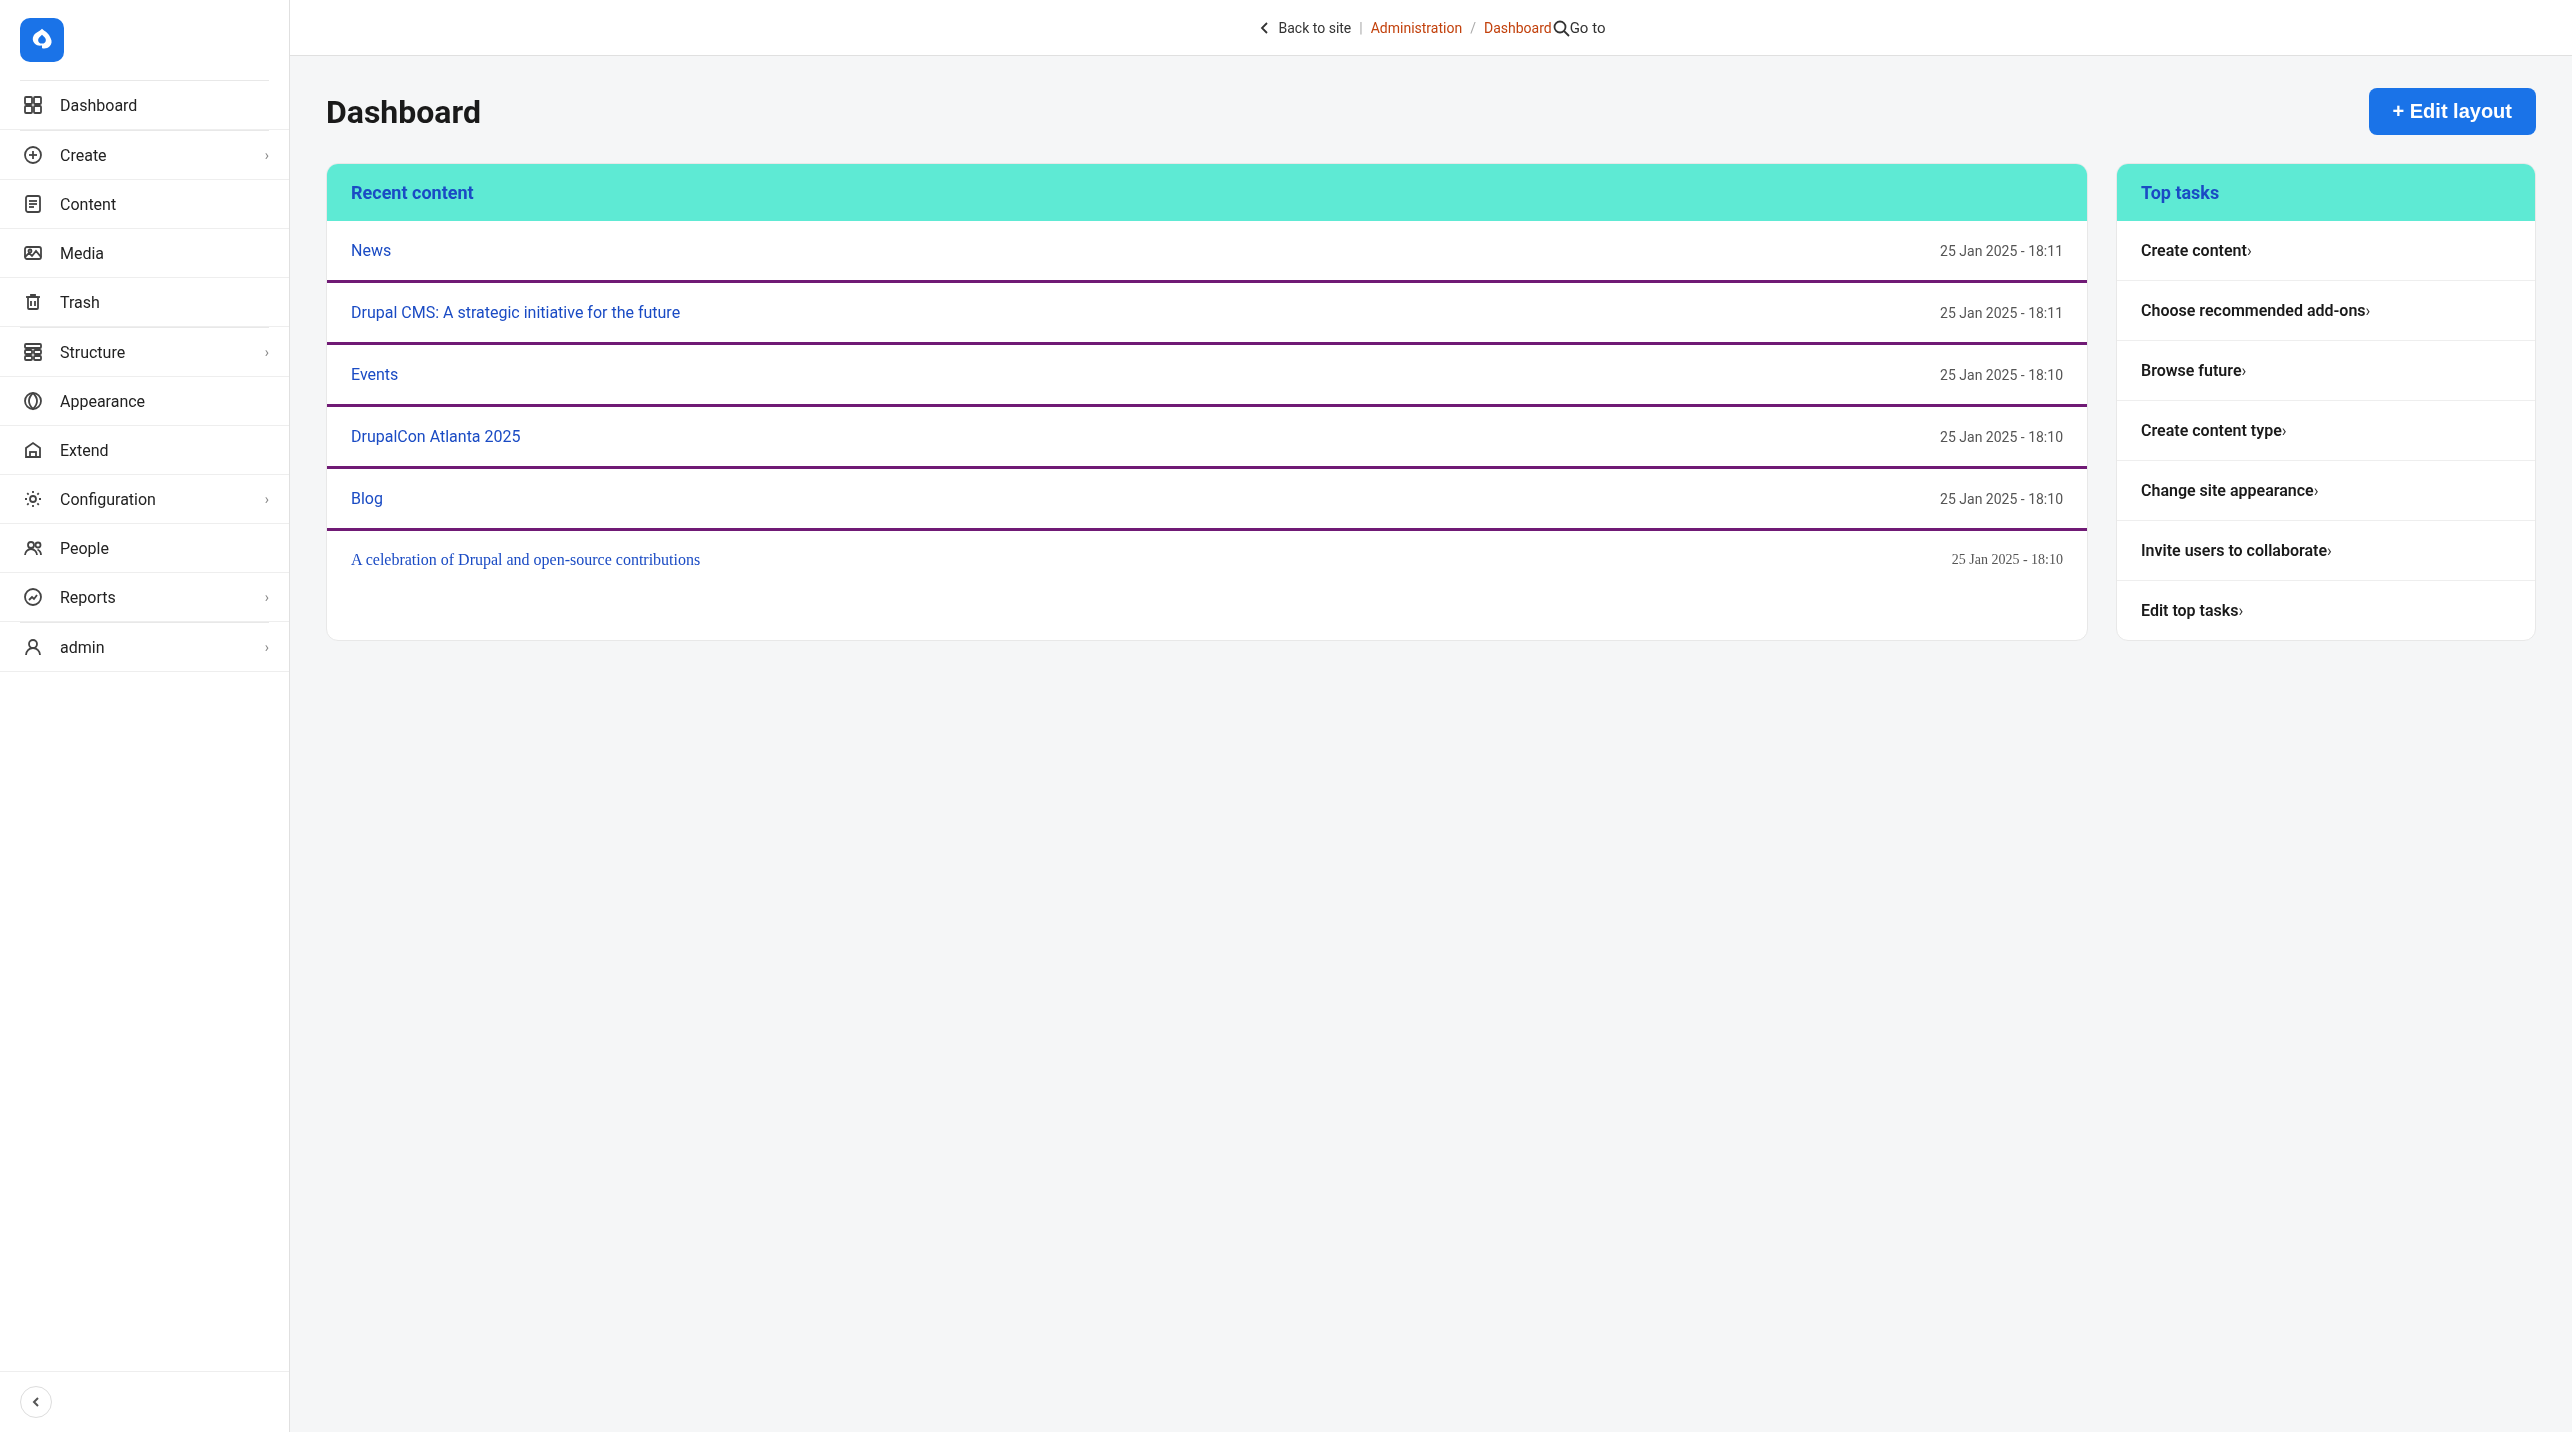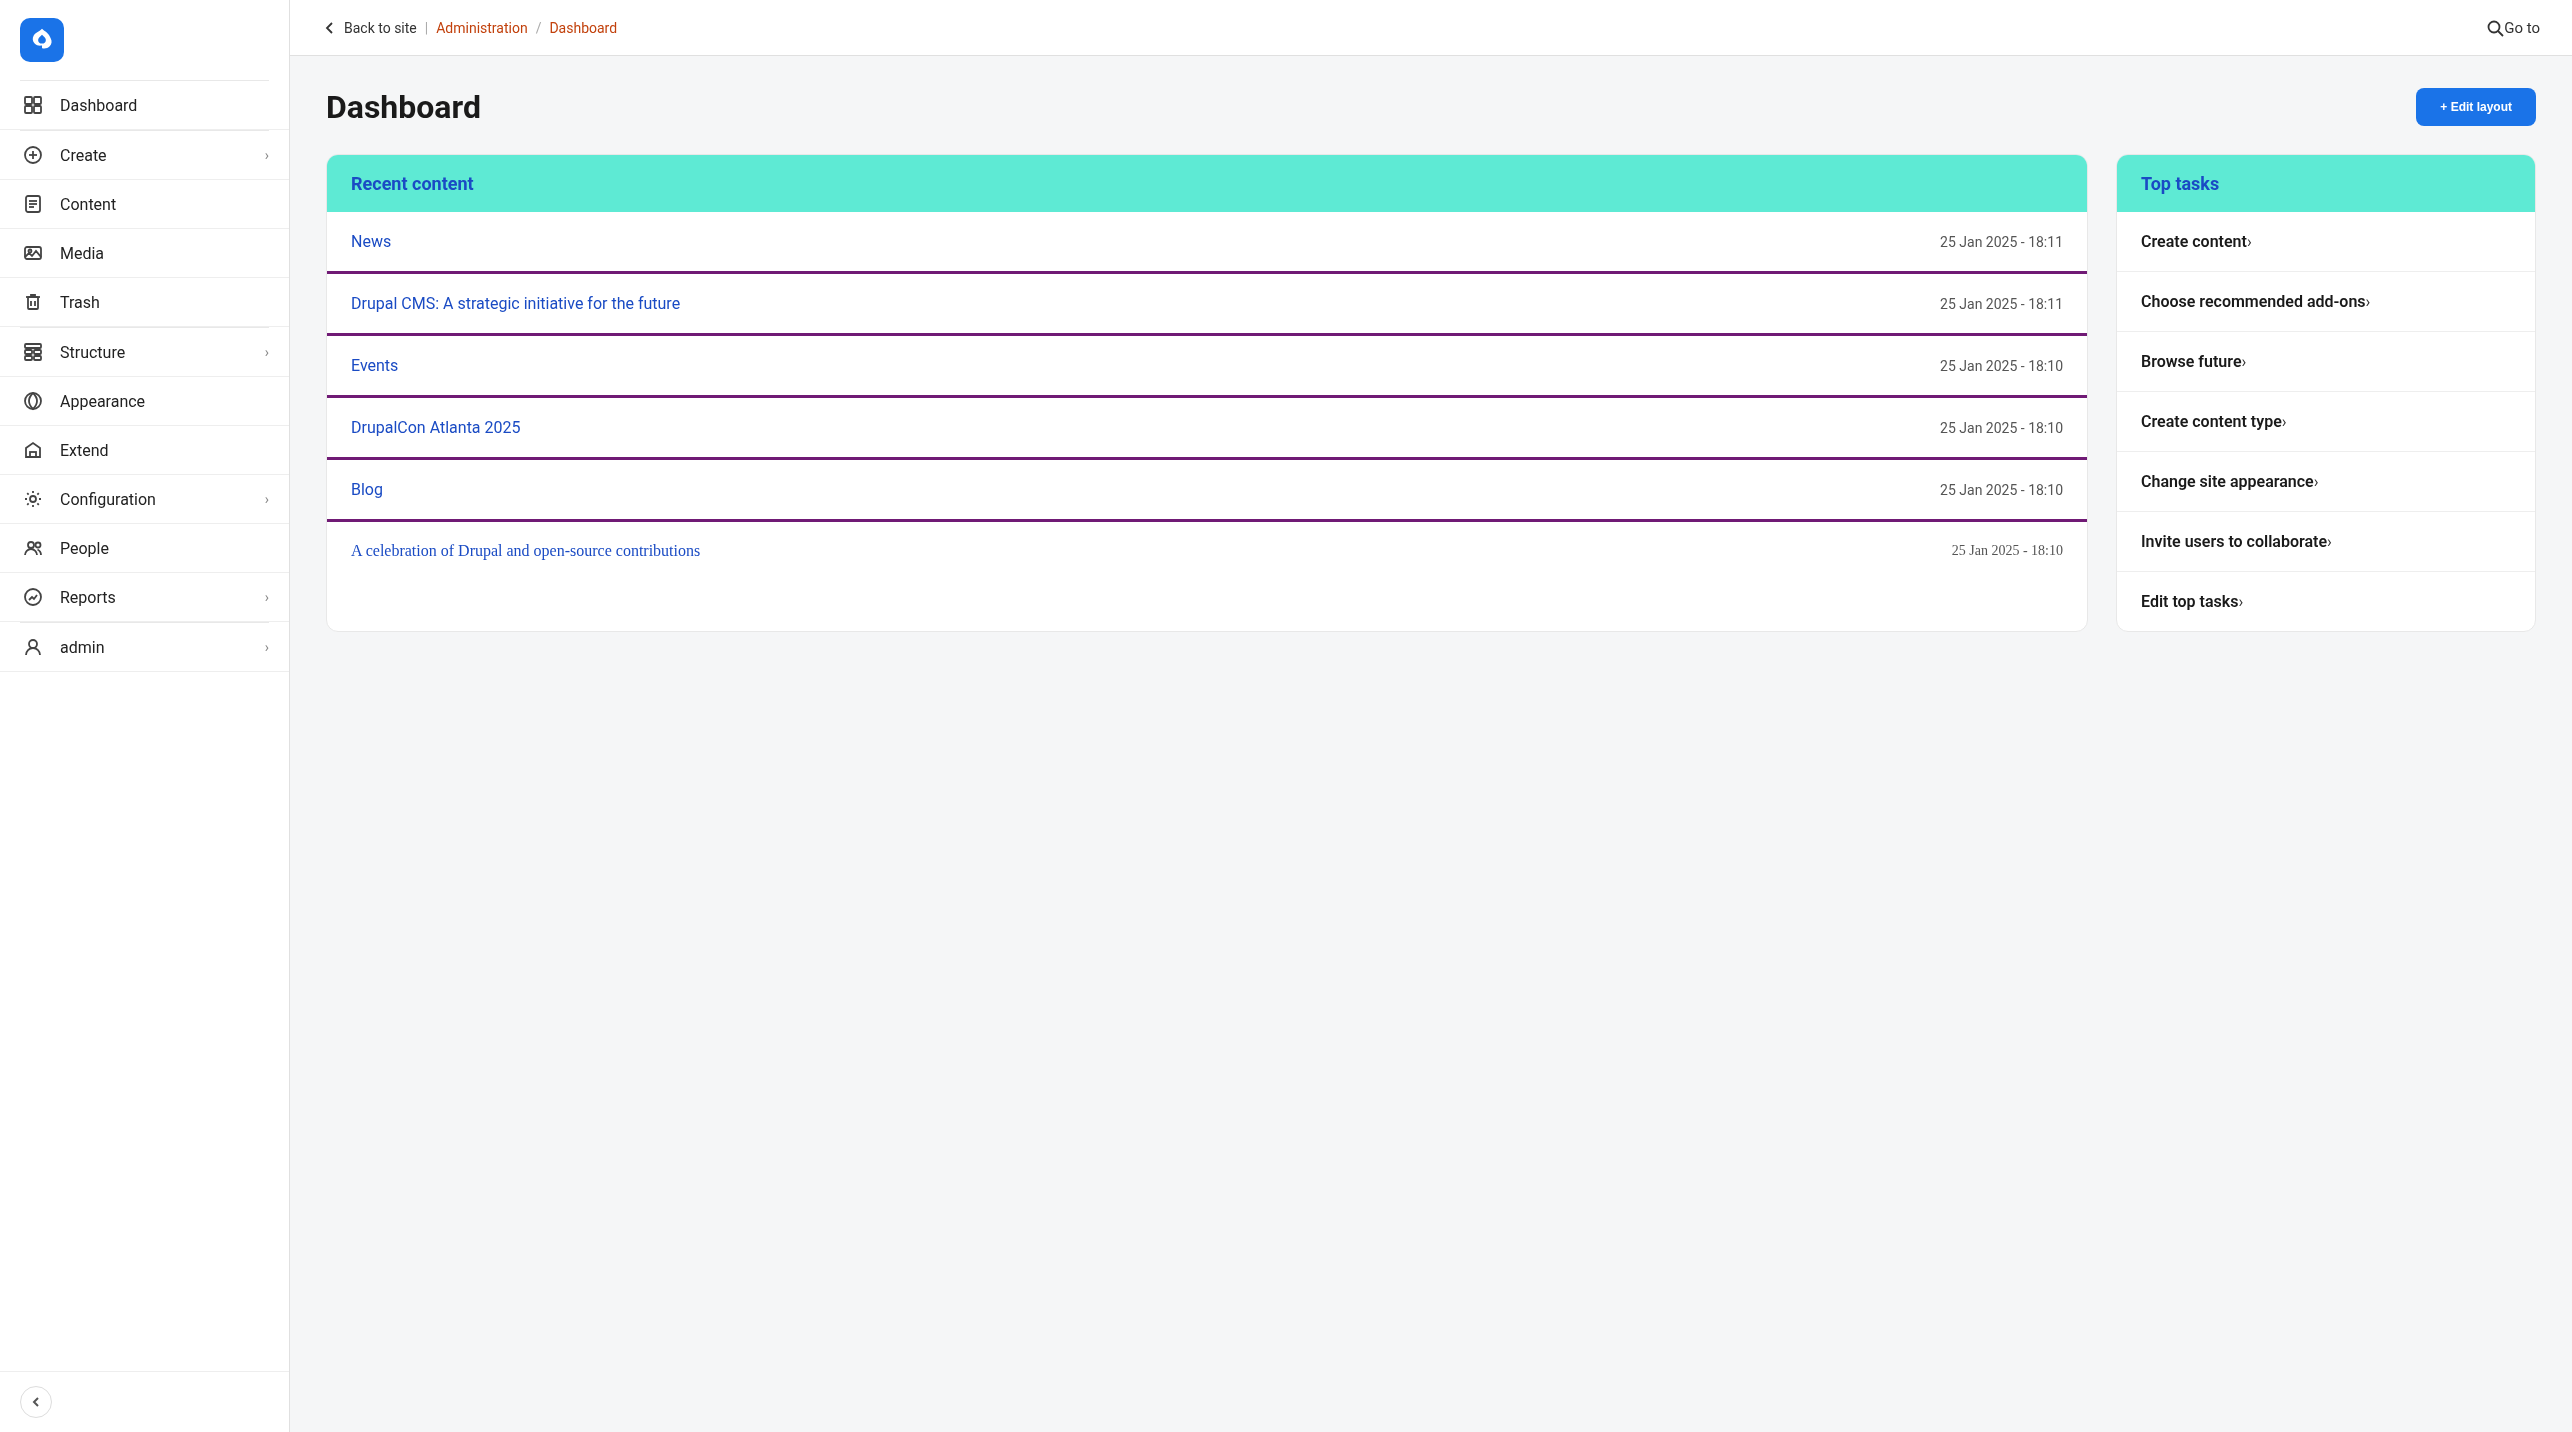--- a/index.html
+++ b/index.html
@@ -112,21 +112,21 @@
     }
 
     
     .topbar {
       background: #fff;
       border-bottom: 1px solid #e0e0e0;
       padding: 0 32px;
       height: 56px;
       display: flex;
       align-items: center;
-      justify-content: space-between;
+      justify-content: center;
       flex-shrink: 0;
     }
 
     .breadcrumb {
       display: flex;
       align-items: center;
       gap: 8px;
       font-size: 14px;
       color: #555;
     }
@@ -175,21 +175,21 @@
       font-weight: 700;
       color: #1a1a1a;
     }
 
     .edit-layout-btn {
       background: #1a73e8;
       color: white;
       border: none;
       padding: 12px 24px;
       border-radius: 8px;
-      font-size: 12px;
+      font-size: 20px;
       font-weight: 600;
       cursor: pointer;
       display: flex;
       align-items: center;
       gap: 6px;
     }
 
     
     .dashboard-grid {
       display: grid;

